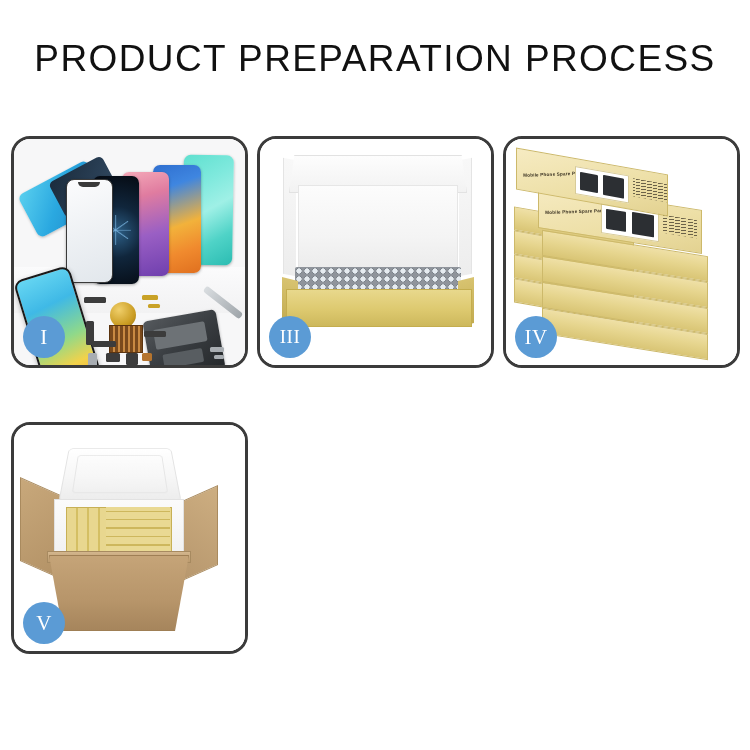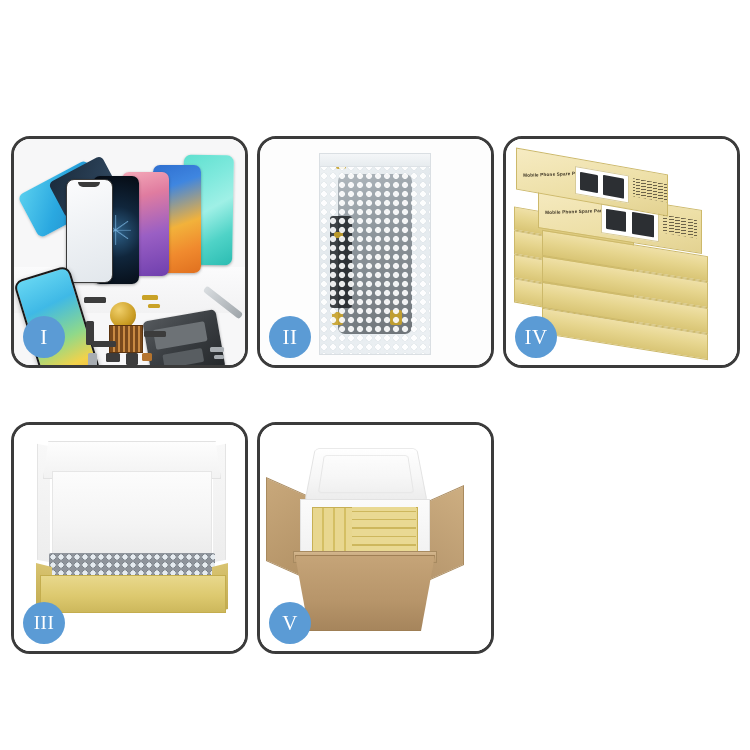--- a/index.html
+++ b/index.html
@@ -444,20 +444,21 @@
     position:absolute; left:36px; top:150px;
     width:18px; height:22px;
     background:rgba(142,114,80,.5);
     transform:skewY(9deg);
   }
 </style>
 </head>
 <body>
 
 <div class="header">
+  <h1 class="page-title">PRODUCT PREPARATION PROCESS</h1>
 </div>
 
 <div class="grid">
 
   <div class="panel">
     <div class="stage">
       <div class="p1-bg"></div>
       <div class="p1-band"></div>
 
       <div class="ph-tilt"></div>
@@ -485,89 +486,73 @@
       <div class="part" style="left:92px; top:214px; width:14px; height:9px;"></div>
       <div class="part" style="left:112px; top:214px; width:12px; height:12px;"></div>
       <div class="part copper" style="left:128px; top:214px; width:10px; height:8px;"></div>
       <div class="part" style="left:130px; top:192px; width:22px; height:6px;"></div>
       <div class="part silver" style="left:196px; top:208px; width:14px; height:5px;"></div>
       <div class="part silver" style="left:200px; top:216px; width:10px; height:4px;"></div>
     </div>
     <div class="badge">I</div>
   </div>
 
-  <div class="panel">
-    <div class="stage">
-      <div class="p2-bg"></div>
-      <div class="p2-bag">
-        <div class="p2-part"></div>
-        <div class="p2-flex"></div>
-        <div class="p2-tab" style="left:16px; top:8px; width:10px; height:7px;"></div>
-        <div class="p2-tab" style="left:14px; top:78px; width:9px; height:6px;"></div>
-        <div class="p2-tab" style="left:12px; top:158px; width:11px; height:13px;"></div>
-        <div class="p2-tab" style="left:70px; top:156px; width:12px; height:15px;"></div>
-        <div class="p2-bubbles"></div>
-        <div class="p2-seal"></div>
-      </div>
-    </div>
-    <div class="badge">II</div>
-  </div>
-
-  <div class="panel">
-    <div class="stage">
-      <div class="p4-bg"></div>
-
-      <div class="rbox" style="left:8px; top:78px; width:118px; height:22px; transform:skewY(10deg);"></div>
-      <div class="rbox" style="left:8px; top:102px; width:118px; height:22px; transform:skewY(10deg);"></div>
-      <div class="rbox" style="left:8px; top:126px; width:118px; height:22px; transform:skewY(10deg);"></div>
-      <div class="rbox" style="left:8px; top:150px; width:118px; height:22px; transform:skewY(10deg);"></div>
-
-      <div class="rbox" style="left:36px; top:104px; width:164px; height:24px; transform:skewY(9deg);"></div>
-      <div class="rbox" style="left:36px; top:130px; width:164px; height:24px; transform:skewY(9deg);"></div>
-      <div class="rbox" style="left:36px; top:156px; width:164px; height:24px; transform:skewY(9deg);"></div>
-      <div class="rbox" style="left:36px; top:182px; width:164px; height:24px; transform:skewY(9deg);"></div>
-
-      <div class="rbox-top" style="left:32px; top:58px; width:162px; height:42px; transform:skewY(9deg); border:1px solid #cdb96a;">
-        <div class="rbox-label" style="left:6px; top:24px; transform:skewY(-9deg) rotate(-2deg);">Mobile Phone Spare Parts</div>
-        <div class="rbox-win" style="left:62px; top:8px; width:56px; height:28px;">
-          <div class="rbox-scr" style="left:4px; top:4px; width:20px; height:20px;"></div>
-          <div class="rbox-scr" style="left:30px; top:3px; width:22px; height:22px;"></div>
-        </div>
-        <div class="rbox-lines" style="left:124px; top:10px;"></div>
-      </div>
-
-      <div class="rbox-top" style="left:10px; top:22px; width:150px; height:40px; transform:skewY(10deg); border:1px solid #cdb96a;">
-        <div class="rbox-label" style="left:6px; top:23px; transform:skewY(-10deg) rotate(-2deg);">Mobile Phone Spare Parts</div>
-        <div class="rbox-win" style="left:58px; top:7px; width:52px; height:26px;">
-          <div class="rbox-scr" style="left:4px; top:4px; width:18px; height:18px;"></div>
-          <div class="rbox-scr" style="left:27px; top:3px; width:21px; height:20px;"></div>
-        </div>
-        <div class="rbox-lines" style="left:116px; top:9px;"></div>
-      </div>
-    </div>
-    <div class="badge">IV</div>
-  </div>
 
   <div class="panel">
     <div class="stage">
       <div class="p3-bg"></div>
       <div class="p3-lid-left"></div>
       <div class="p3-lid-right"></div>
       <div class="p3-lid"></div>
       <div class="p3-foam"></div>
       <div class="p3-bubble-inner"></div>
       <div class="p3-boxleft"></div>
       <div class="p3-boxright"></div>
       <div class="p3-boxfront"></div>
     </div>
     <div class="badge wide">III</div>
   </div>
 
   <div class="panel">
     <div class="stage">
+      <div class="p4-bg"></div>
+
+      <div class="rbox" style="left:8px; top:78px; width:118px; height:22px; transform:skewY(10deg);"></div>
+      <div class="rbox" style="left:8px; top:102px; width:118px; height:22px; transform:skewY(10deg);"></div>
+      <div class="rbox" style="left:8px; top:126px; width:118px; height:22px; transform:skewY(10deg);"></div>
+      <div class="rbox" style="left:8px; top:150px; width:118px; height:22px; transform:skewY(10deg);"></div>
+
+      <div class="rbox" style="left:36px; top:104px; width:164px; height:24px; transform:skewY(9deg);"></div>
+      <div class="rbox" style="left:36px; top:130px; width:164px; height:24px; transform:skewY(9deg);"></div>
+      <div class="rbox" style="left:36px; top:156px; width:164px; height:24px; transform:skewY(9deg);"></div>
+      <div class="rbox" style="left:36px; top:182px; width:164px; height:24px; transform:skewY(9deg);"></div>
+
+      <div class="rbox-top" style="left:32px; top:58px; width:162px; height:42px; transform:skewY(9deg); border:1px solid #cdb96a;">
+        <div class="rbox-label" style="left:6px; top:24px; transform:skewY(-9deg) rotate(-2deg);">Mobile Phone Spare Parts</div>
+        <div class="rbox-win" style="left:62px; top:8px; width:56px; height:28px;">
+          <div class="rbox-scr" style="left:4px; top:4px; width:20px; height:20px;"></div>
+          <div class="rbox-scr" style="left:30px; top:3px; width:22px; height:22px;"></div>
+        </div>
+        <div class="rbox-lines" style="left:124px; top:10px;"></div>
+      </div>
+
+      <div class="rbox-top" style="left:10px; top:22px; width:150px; height:40px; transform:skewY(10deg); border:1px solid #cdb96a;">
+        <div class="rbox-label" style="left:6px; top:23px; transform:skewY(-10deg) rotate(-2deg);">Mobile Phone Spare Parts</div>
+        <div class="rbox-win" style="left:58px; top:7px; width:52px; height:26px;">
+          <div class="rbox-scr" style="left:4px; top:4px; width:18px; height:18px;"></div>
+          <div class="rbox-scr" style="left:27px; top:3px; width:21px; height:20px;"></div>
+        </div>
+        <div class="rbox-lines" style="left:116px; top:9px;"></div>
+      </div>
+    </div>
+    <div class="badge">IV</div>
+  </div>
+
+  <div class="panel">
+    <div class="stage">
       <div class="p5-bg"></div>
       <div class="p5-flap-l"></div>
       <div class="p5-flap-r"></div>
       <div class="p5-foam-lid"></div>
       <div class="p5-foam-body"></div>
       <div class="p5-contents"></div>
       <div class="p5-contents2"></div>
       <div class="p5-body-rim"></div>
       <div class="p5-body"></div>
     </div>

